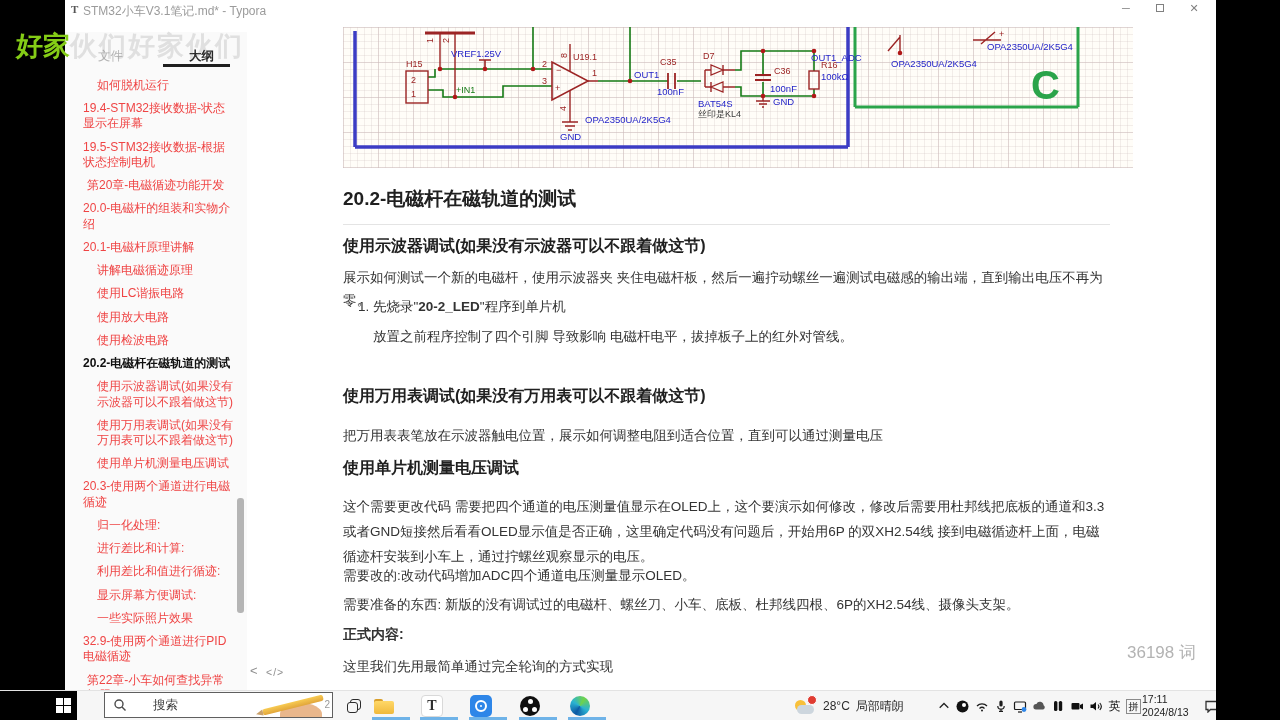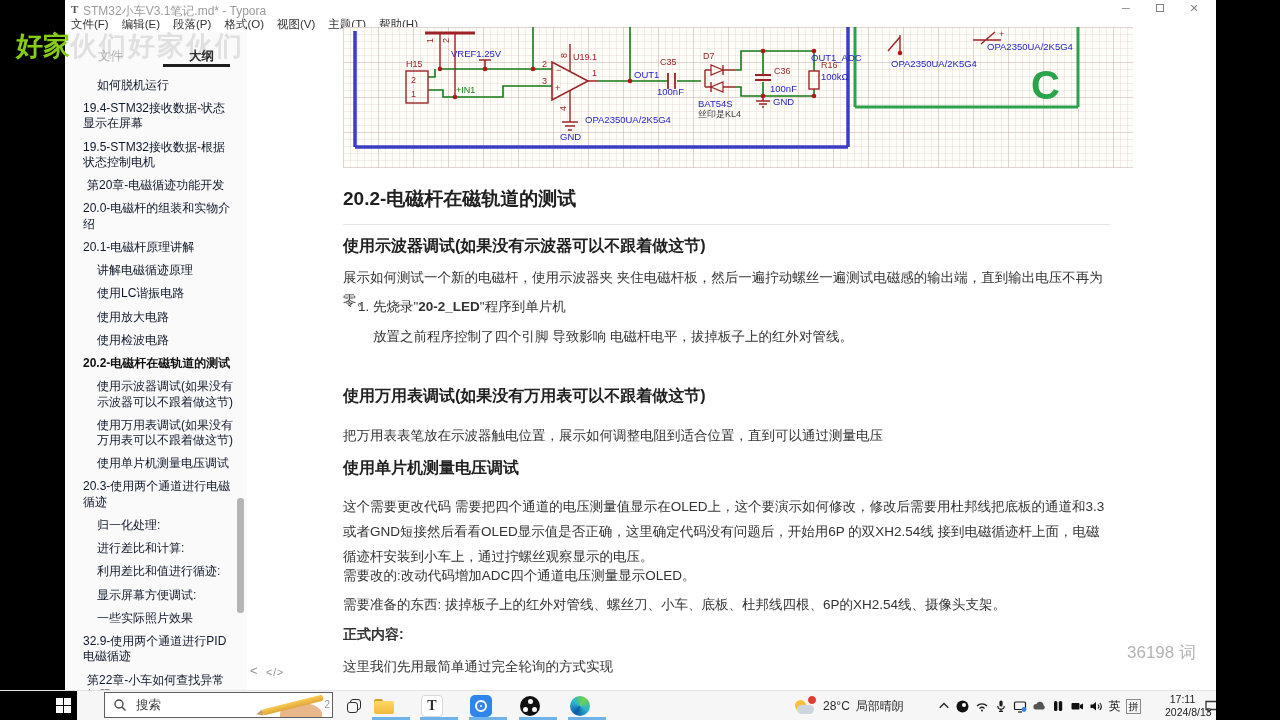--- a/index.html
+++ b/index.html
@@ -22,21 +22,21 @@
   .menubar { position:absolute; left:6px; top:17px; height:15px; display:flex; gap:13px; }
   .menubar span { font-size:11.5px; color:#333; }
 
   
   .sidebar { position:absolute; left:0; top:32px; width:182px; height:658px; background:#fafafa; }
   .tabs { position:absolute; left:0; top:12px; width:182px; display:flex; }
   .tab { flex:1; text-align:center; font-size:12.5px; color:#b4b4b4; padding:4px 0 8px; }
   .tab.active { color:#262626; font-weight:bold; }
   .tab-underline { position:absolute; left:98px; top:32px; width:67px; height:3px; background:#1f1f1f; }
   .olist { position:absolute; left:0; top:46px; width:182px; }
-  .oi { font-size:12px; line-height:1.27; color:#0f172a; margin-bottom:8px; padding-right:12px; }
+  .oi { font-size:12px; line-height:1.27; color:#ef4444; margin-bottom:8px; padding-right:12px; }
   .oi.l1 { padding-left:22px; }
   .oi.l2 { padding-left:18px; }
   .oi.l3 { padding-left:32px; }
   .oi.active { font-weight:bold; color:#111; }
   .side-scroll { position:absolute; left:172px; top:466px; width:7px; height:115px; background:#b5b5b5; border-radius:3px; }
 
   
   .schematic { position:absolute; left:278px; top:27px; width:790px; height:141px;
     background-color:#fffdf8;
     background-image:
@@ -77,21 +77,21 @@
   .wm .ghost { color:rgba(130,130,130,.22); letter-spacing:2px; }
 
   
   .taskbar { position:absolute; left:0; top:690px; width:1216px; height:30px; background:#f6f6f6; border-top:1px solid #e3e3e3; z-index:40; }
   .tb-start-bg { position:absolute; left:0; top:0; width:77px; height:30px; background:#000; }
   .winlogo { position:absolute; left:56px; top:7px; width:15px; height:15px;
              display:grid; grid-template-columns:7px 7px; grid-template-rows:7px 7px; gap:1px; }
   .winlogo i { background:#fff; }
   .searchbox { position:absolute; left:104px; top:1px; width:229px; height:26px; background:#fff;
                border:1px solid #5f5f5f; display:flex; align-items:center; overflow:hidden; }
-  .searchbox .q { margin-left:9px; font-size:12.5px; color:#3c3c3c; }
+  .searchbox .q { margin-left:26px; font-size:12.5px; color:#3c3c3c; }
   .pencil-art { position:absolute; right:2px; top:0; width:86px; height:24px; }
   .hand { position:absolute; right:8px; bottom:-8px; width:42px; height:22px; background:#e9b78c; border-radius:50% 50% 0 0; }
   .pencil { position:absolute; right:6px; top:9px; width:62px; height:6px; border-radius:2px;
             background:linear-gradient(#f7ca52,#e2a63a); transform:rotate(-14deg); }
   .pencil:before { content:""; position:absolute; left:-7px; top:0; border-top:3px solid transparent; border-bottom:3px solid transparent; border-right:7px solid #caa06a; }
   .pencil-badge { position:absolute; right:0; top:6px; font-size:10px; color:#9a9a9a; }
   .tb-ic { position:absolute; top:4px; }
   .taskview { left:347px; top:8px; width:14px; height:14px; }
   .taskview i { position:absolute; width:11px; height:11px; border:1.6px solid #2b2b2b; border-radius:3px; background:#f6f6f6; }
   .taskview i:first-child { left:3px; top:0; } .taskview i:last-child { left:0; top:3px; }
@@ -112,48 +112,39 @@
   .weather { position:absolute; left:793px; top:0; height:30px; display:flex; align-items:center; gap:6px; }
   .w-icon { position:relative; width:24px; height:22px; }
   .w-sun { position:absolute; left:2px; top:5px; width:11px; height:11px; background:#f8c03a; border-radius:50%; }
   .w-cloud { position:absolute; left:4px; top:10px; width:17px; height:9px; background:#cdd6de; border-radius:6px; }
   .w-badge { position:absolute; left:14px; top:0; width:10px; height:10px; background:#e03c32; border-radius:50%; border:1px solid #fff; }
   .w-txt { font-size:12px; color:#2b2b2b; }
   .tray { position:absolute; left:936px; top:0; height:30px; display:flex; align-items:center; gap:4px; }
   .tray .t { width:15px; height:15px; display:flex; align-items:center; justify-content:center; }
   .ime-en { font-size:12px; color:#111; }
   .ime-pin { font-size:10px; color:#111; border:1px solid #8a8a8a; width:15px; height:15px; line-height:13px; text-align:center; }
-  .clock { position:absolute; left:1142px; top:2px; width:58px; text-align:center; font-size:10.5px; color:#222; line-height:13px;padding-left:23px; }
+  .clock { position:absolute; left:1142px; top:2px; width:58px; font-size:10.5px; color:#222; line-height:13px; }
   .notif { position:absolute; left:1204px; top:8px; }
 </style>
 </head>
 <body>
 
 <div class="bar-left"></div>
 <div class="bar-right"></div>
 
 <div class="window">
 
   <div class="titlebar">
     <span class="appbadge">T</span>
     <span class="title-text">STM32小车V3.1笔记.md* - Typora</span>
     <span class="winctl ctl-min">─</span>
     <span class="winctl ctl-max"><i></i></span>
     <span class="winctl ctl-close">✕</span>
   </div>
 
-  <div class="menubar">
-    <span>文件(F)</span>
-    <span>编辑(E)</span>
-    <span>段落(P)</span>
-    <span>格式(O)</span>
-    <span>视图(V)</span>
-    <span>主题(T)</span>
-    <span>帮助(H)</span>
-  </div>
 
   <div class="sidebar">
     <div class="tabs">
       <span class="tab">文件</span>
       <span class="tab active">大纲</span>
     </div>
     <div class="tab-underline"></div>
     <div class="olist">
       <div class="oi l3">如何脱机运行</div>
       <div class="oi l2">19.4-STM32接收数据-状态显示在屏幕</div>
@@ -261,21 +252,21 @@
   <div class="li-row">
     <span>1.</span>
     <span>先烧录"</span><b>20-2_LED</b><span>"程序到单片机</span>
   </div>
   <p class="doc-p pb">放置之前程序控制了四个引脚 导致影响 电磁杆电平，拔掉板子上的红外对管线。</p>
   <h3 class="doc-h3 h3b">使用万用表调试(如果没有万用表可以不跟着做这节)</h3>
   <p class="doc-p pc">把万用表表笔放在示波器触电位置，展示如何调整电阻到适合位置，直到可以通过测量电压</p>
   <h3 class="doc-h3 h3c">使用单片机测量电压调试</h3>
   <p class="doc-p pd">这个需要更改代码 需要把四个通道的电压测量值显示在OLED上，这个要演示如何修改，修改后需要用杜邦线把底板的通道和3.3或者GND短接然后看看OLED显示值是否正确，这里确定代码没有问题后，开始用6P 的双XH2.54线 接到电磁循迹杆上面，电磁循迹杆安装到小车上，通过拧螺丝观察显示的电压。</p>
   <p class="doc-p pe">需要改的:改动代码增加ADC四个通道电压测量显示OLED。</p>
-  <p class="doc-p pf">需要准备的东西: 拔掉板子上的红外对管线、螺丝刀、小车、底板、杜邦线四根、6P的XH2.54线、摄像头支架。</p>
+  <p class="doc-p pf">需要准备的东西: 新版的没有调试过的电磁杆、螺丝刀、小车、底板、杜邦线四根、6P的XH2.54线、摄像头支架。</p>
   <p class="doc-p pg">正式内容:</p>
   <p class="doc-p ph">这里我们先用最简单通过完全轮询的方式实现</p>
 
   <span class="wordcount">36198 词</span>
   <span class="ft-ic ft-back">&lt;</span>
   <span class="ft-ic ft-src">&lt;/&gt;</span>
 </div>
 
 <div class="wm">
   <span class="solid">好家</span><span class="ghost">伙们好家伙们</span>

